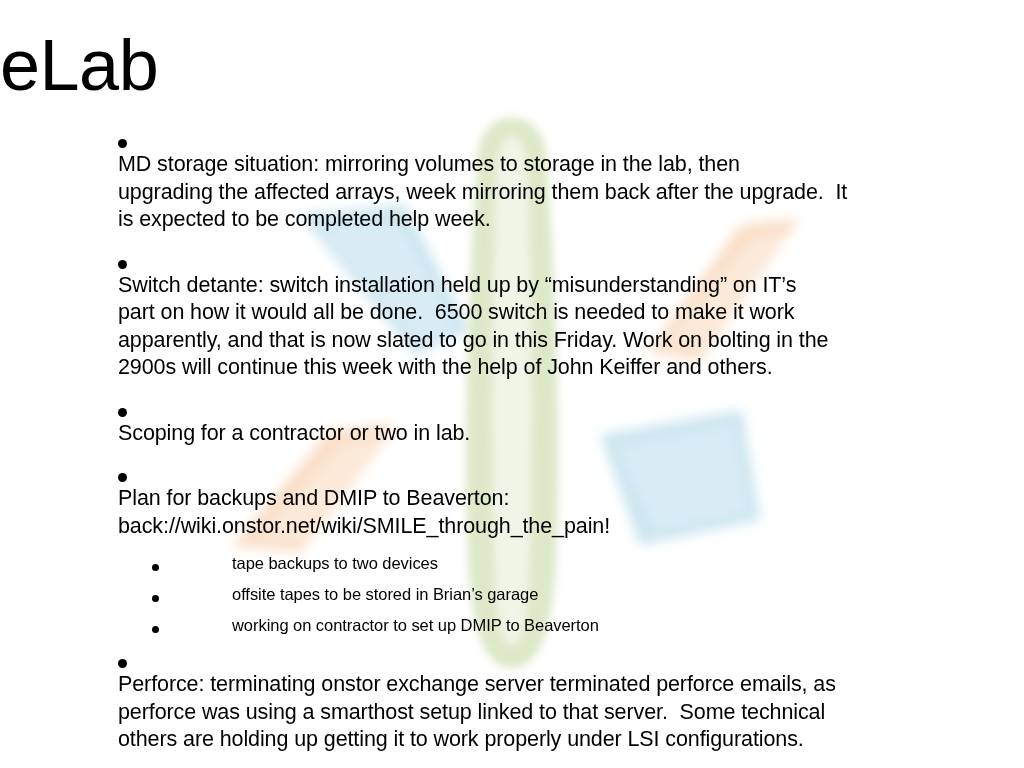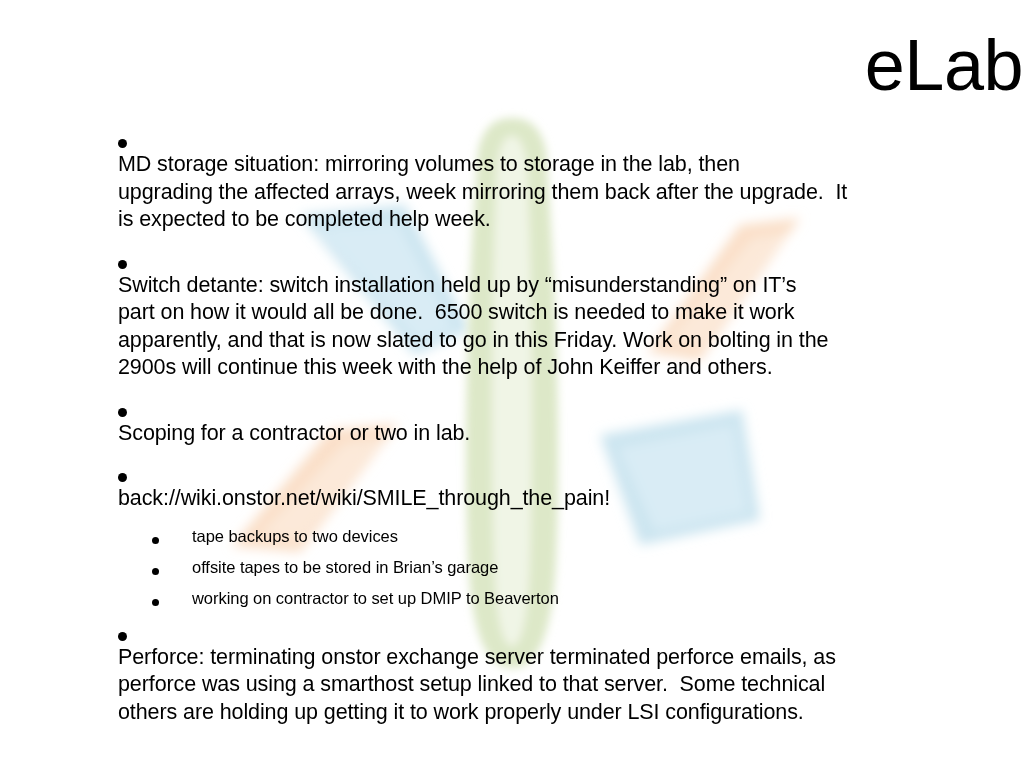--- a/index.html
+++ b/index.html
@@ -26,21 +26,21 @@
     z-index: 0;
     pointer-events: none;
   }
 
   
   #title {
     position: absolute;
     left: 0;
     top: 28px;
     width: 1023px;
-    text-align: right;
+    text-align: left;
     font-size: 72px;
     line-height: 1.05;
     font-weight: 400;
     letter-spacing: -0.5px;
     color: #000000;
     z-index: 3;
   }
 
   
   #body {
@@ -87,20 +87,21 @@
   }
   .l1 .btext {
     font-size: 21.5px;
     line-height: 27.5px;
     letter-spacing: -0.1px;
   }
   .l2 .btext {
     font-size: 16.5px;
     line-height: 21px;
     letter-spacing: -0.05px;
+    margin-left: 40px;
   }
   .btext .line { display: block; white-space: pre-wrap; }
 </style>
 </head>
 <body>
 
 <div id="slide">
 
   <svg id="watermark" viewBox="0 0 1024 768" xmlns="http://www.w3.org/2000/svg">
     <defs>
@@ -172,20 +173,21 @@
       </div>
       <div class="bullet-row l1">
         <span class="marker"><span class="dot"></span></span>
         <span class="btext">
           <span class="line">Scoping for a contractor or two in lab.</span>
         </span>
       </div>
       <div class="bullet-row l1">
         <span class="marker"><span class="dot"></span></span>
         <span class="btext">
+          <span class="line">Plan for backups and DMIP to Beaverton:</span>
           <span class="line">back://wiki.onstor.net/wiki/SMILE_through_the_pain!</span>
         </span>
       </div>
       <div class="bullet-row l2">
         <span class="marker"><span class="dot"></span></span>
         <span class="btext">
           <span class="line">tape backups to two devices</span>
         </span>
       </div>
       <div class="bullet-row l2">

